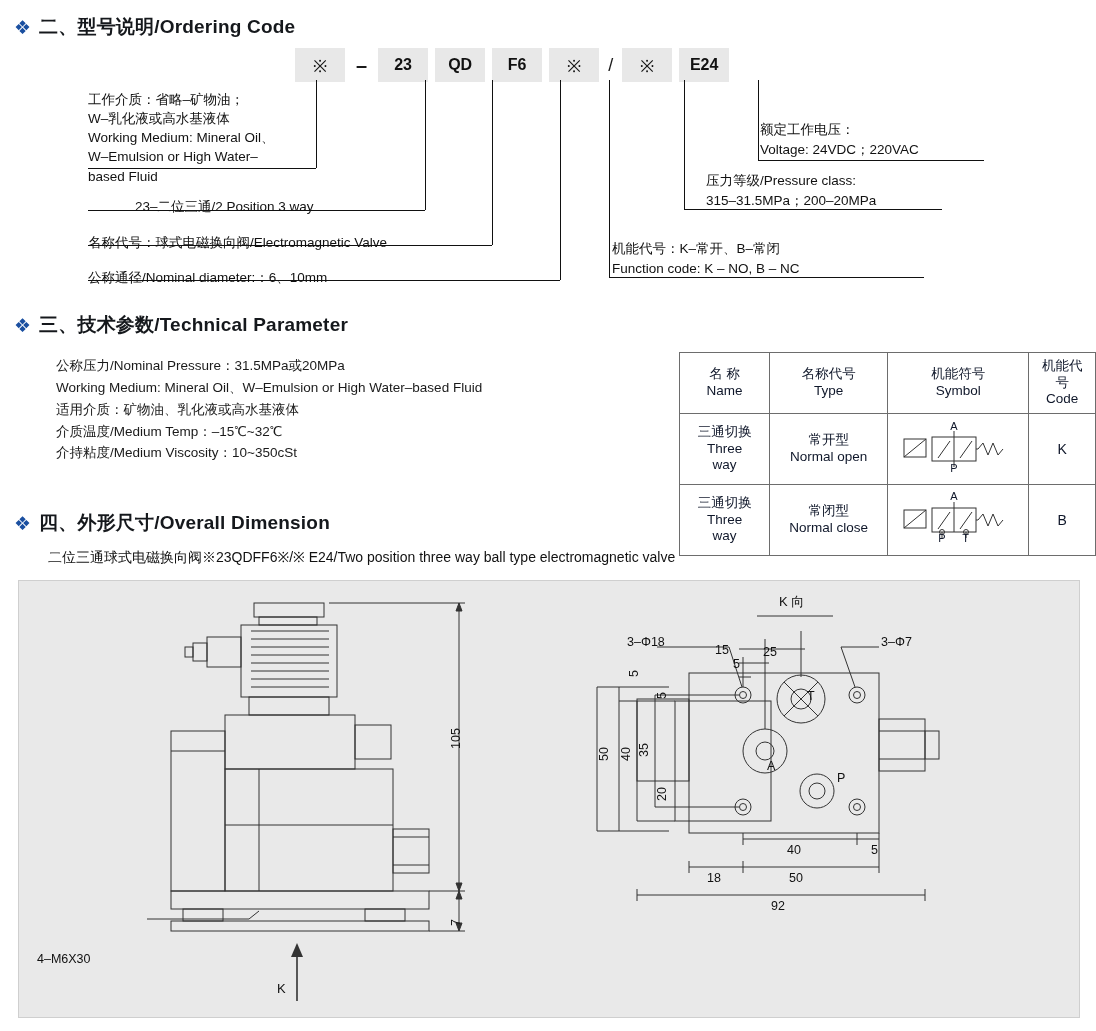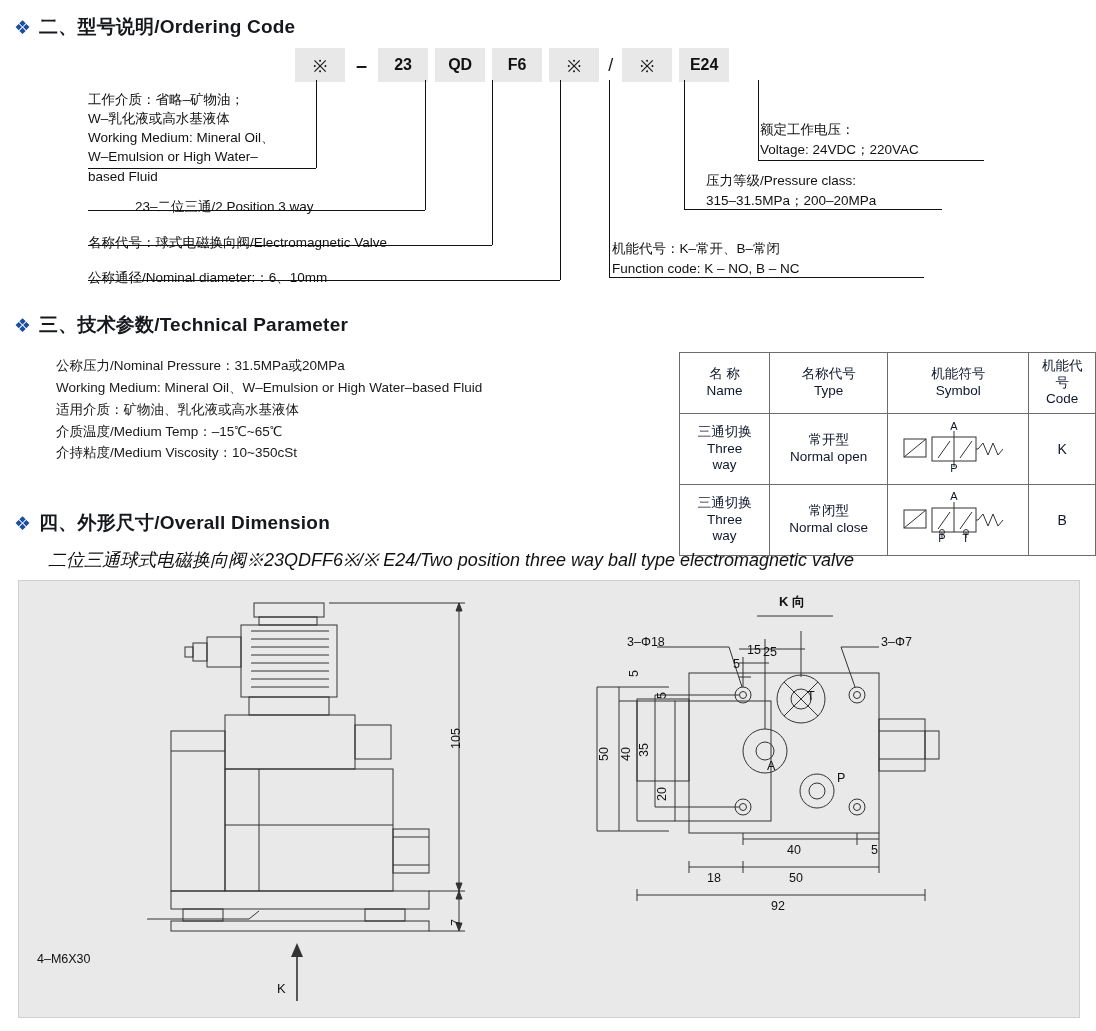--- a/index.html
+++ b/index.html
@@ -145,21 +145,21 @@
 
 <div class="sec-head" style="left:14px;top:312px;">
   <span class="diamond">❖</span>
   <span class="sec-title">三、技术参数/Technical Parameter</span>
 </div>
 
 <div class="tp">
   <div>公称压力/Nominal Pressure：31.5MPa或20MPa</div>
   <div>Working Medium: Mineral Oil、W–Emulsion or High Water–based Fluid</div>
   <div>适用介质：矿物油、乳化液或高水基液体</div>
-  <div>介质温度/Medium Temp：–15℃~65℃</div>
+  <div>介质温度/Medium Temp：–15℃~32℃</div>
   <div>介持粘度/Medium Viscosity：10~350cSt</div>
 </div>
 
 <table class="fn">
   <tbody>
       <tr>
     <th class="name-col">
       <div class="cellstack">
         <div class="cn">名 称</div>
         <div class="en">Name</div>
@@ -260,21 +260,21 @@
     </td>
     <td class="code-cell">B</td>
   </tr>
 </tbody>
   </table>
 
 <div class="sec-head" style="left:14px;top:510px;">
   <span class="diamond">❖</span>
   <span class="sec-title">四、外形尺寸/Overall Dimension</span>
 </div>
-<div class="lbl" style="left:48px;top:548px;font-size:18px;font-style:italic;">二位三通球式电磁换向阀※23QDFF6※/※ E24/Two position three way ball type electromagnetic valve</div>
+<div class="lbl" style="left:48px;top:548px;font-size:14px;">二位三通球式电磁换向阀※23QDFF6※/※ E24/Two position three way ball type electromagnetic valve</div>
 
 <div class="panel">
 
   <svg width="480" height="436" viewBox="0 0 480 436" style="left:110px;">
     <g class="stroke">
 
       <rect x="125" y="22" width="70" height="14"></rect>
       <rect x="130" y="36" width="58" height="8"></rect>
 
       <rect x="112" y="44" width="96" height="72"></rect>
@@ -411,26 +411,26 @@
       <line x1="164" y1="242" x2="164" y2="254"></line>
       <line x1="278" y1="242" x2="278" y2="254"></line>
       <line x1="110" y1="270" x2="110" y2="282"></line>
       <line x1="164" y1="270" x2="164" y2="282"></line>
       <line x1="300" y1="242" x2="300" y2="282"></line>
       <line x1="58" y1="298" x2="58" y2="310"></line>
       <line x1="346" y1="298" x2="346" y2="310"></line>
     </g>
   </svg>
 
-  <div class="dtext" style="left:760px;top:12px;font-size:13px;font-weight:bold;">K 向</div>
+  <div class="dtext" style="left:760px;top:12px;font-size:13px;">K 向</div>
   <div class="dtext" style="left:608px;top:54px;">3–Φ18</div>
   <div class="dtext" style="left:862px;top:54px;">3–Φ7</div>
 
   <div class="dtext" style="left:744px;top:48px;margin-top:16px;">25</div>
-  <div class="dtext" style="left:728px;top:62px;">15</div>
+  <div class="dtext" style="left:696px;top:62px;">15</div>
   <div class="dtext" style="left:714px;top:76px;">5</div>
 
   <div class="dtext" style="left:608px;top:96px;transform:rotate(-90deg);transform-origin:left top;">5</div>
   <div class="dtext" style="left:636px;top:118px;transform:rotate(-90deg);transform-origin:left top;">5</div>
   <div class="dtext" style="left:578px;top:180px;transform:rotate(-90deg);transform-origin:left top;">50</div>
   <div class="dtext" style="left:600px;top:180px;transform:rotate(-90deg);transform-origin:left top;">40</div>
   <div class="dtext" style="left:618px;top:176px;transform:rotate(-90deg);transform-origin:left top;">35</div>
   <div class="dtext" style="left:636px;top:220px;transform:rotate(-90deg);transform-origin:left top;">20</div>
 
   <div class="dtext" style="left:768px;top:262px;">40</div>

